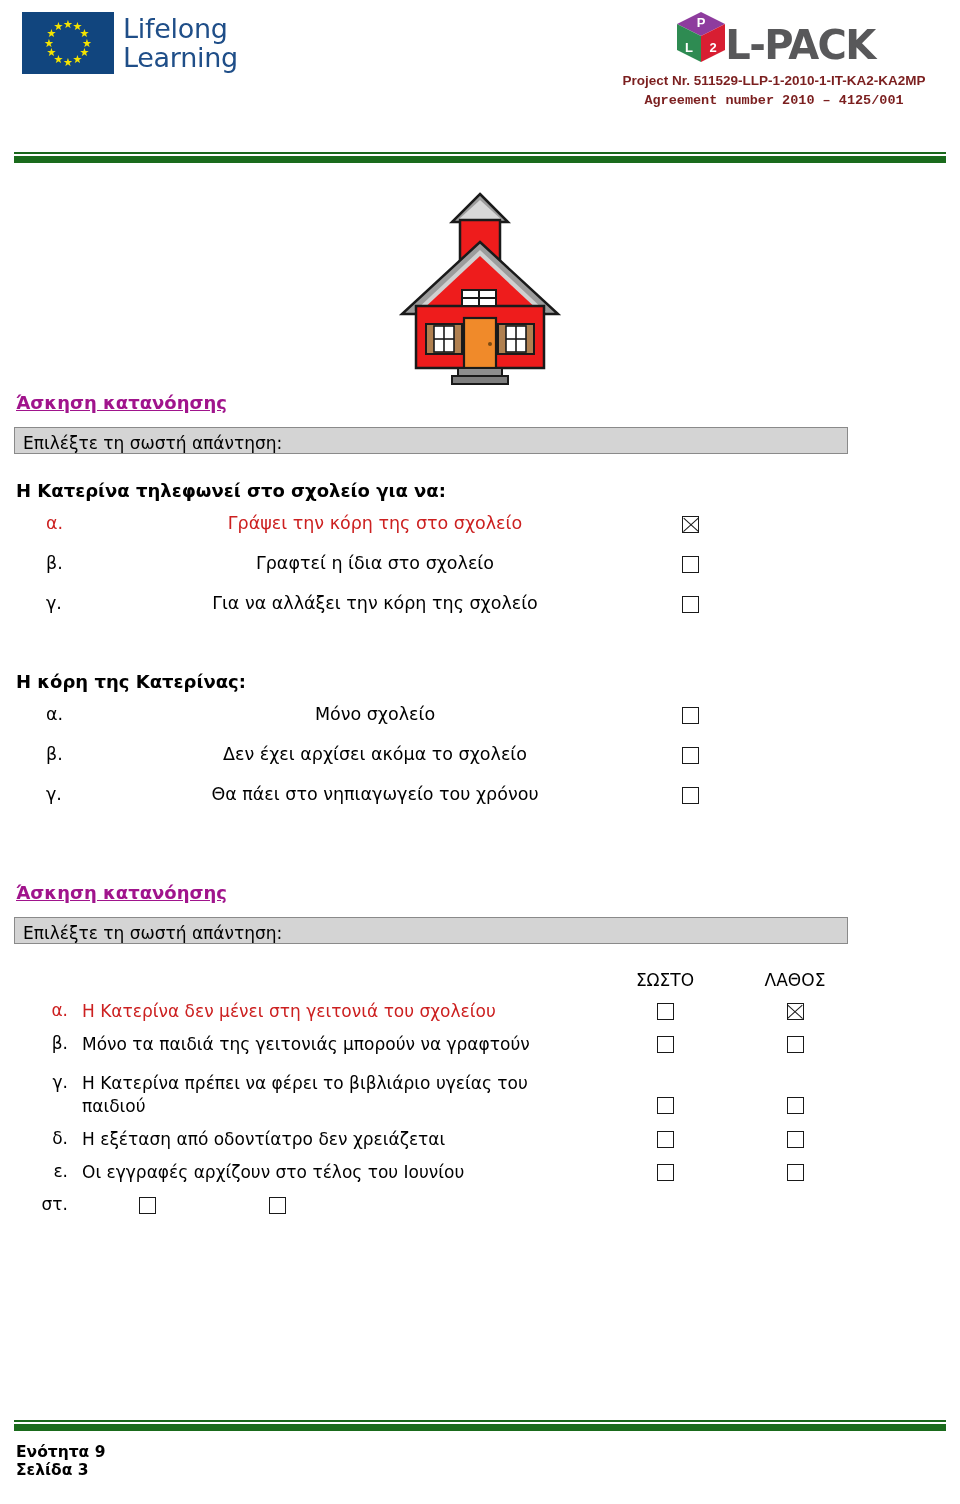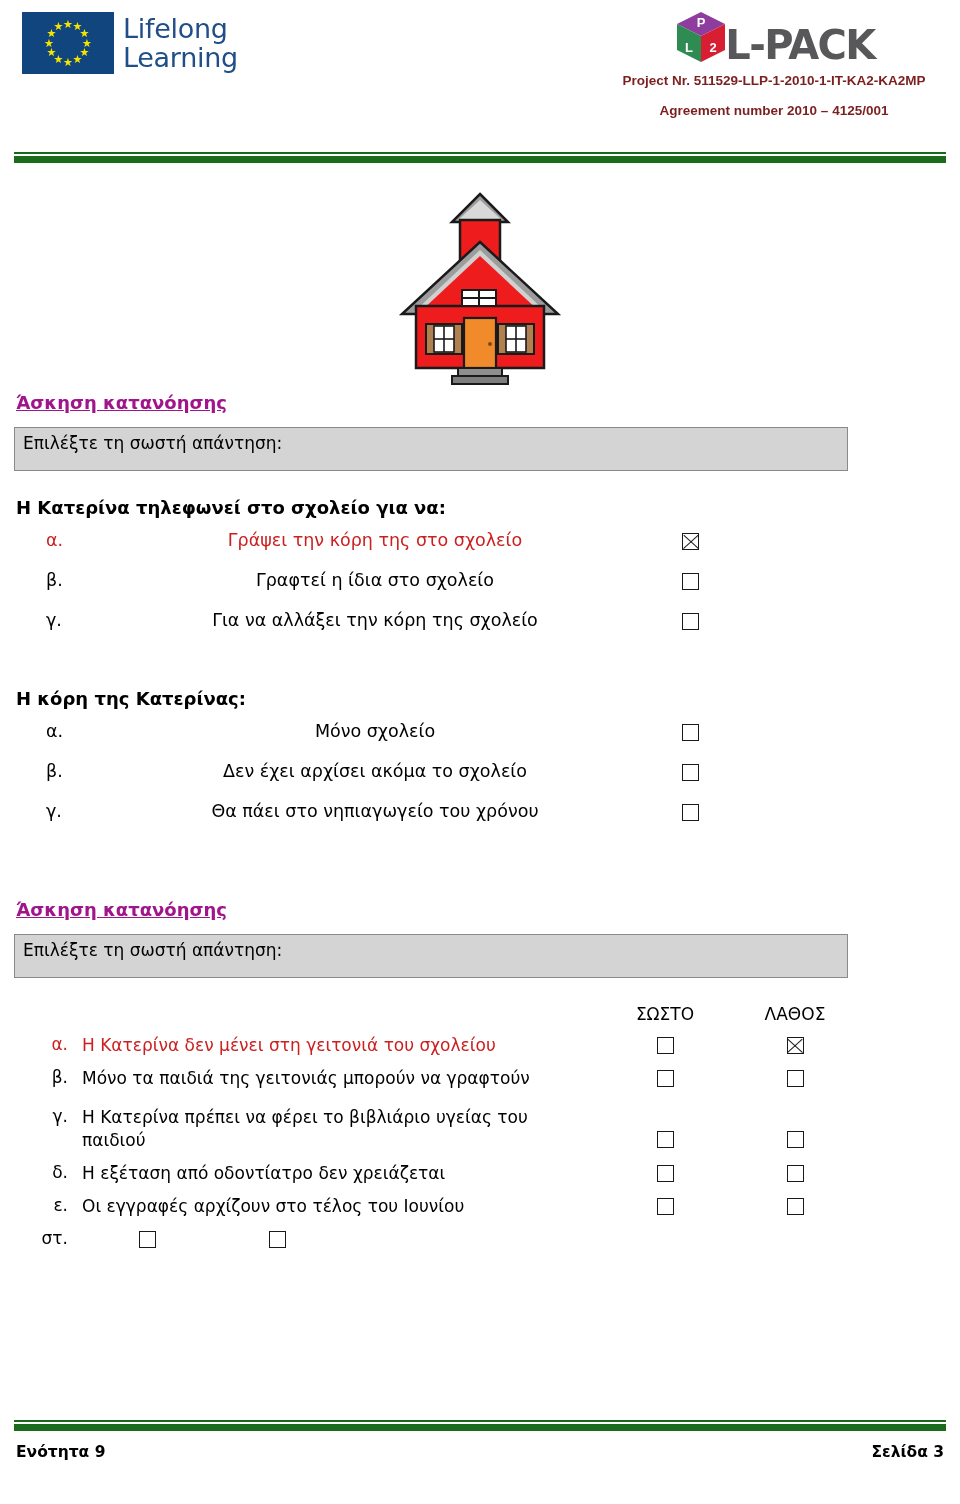--- a/index.html
+++ b/index.html
@@ -86,26 +86,25 @@
   .project-line {
     color: #7B1F1F;
     font-family: "Liberation Sans", sans-serif;
     font-size: 13.5px;
     font-weight: bold;
     line-height: 21px;
     white-space: nowrap;
   }
   .agreement-line {
     color: #7B1F1F;
-    font-family: Liberation Sans, sans-serif;
+    font-family: Liberation Mono, monospace;
     font-size: 13.5px;
     font-weight: bold;
     line-height: 20px;
     white-space: nowrap;
-    margin-top: 10px;
   }
 
   .rule-green {
     position: absolute;
     left: 14px;
     right: 14px;
   }
   .rule-green .thin {
     height: 2px;
     background: #19671B;
@@ -145,21 +144,21 @@
     font-weight: bold;
     text-decoration: underline;
     margin: 0 0 0 16px;
     display: inline-block;
   }
 
   .instr-bar {
     margin: 14px 12px 0 14px;
     border: 1px solid #8a8a8a;
     background: #D4D4D4;
-    padding: 5px 0 17px 8px;
+    padding: 5px 0 0 8px;
     font-size: 17px;
     color: #000;
   }
 
   .question-stem {
     margin: 26px 0 0 16px;
     font-size: 18px;
     font-weight: bold;
   }
 
@@ -266,20 +265,21 @@
   }
   .footer {
     position: absolute;
     left: 16px;
     right: 16px;
     top: 1443px;
     display: flex;
     justify-content: space-between;
     font-size: 15.5px;
     font-weight: bold;
+    flex-direction: column;
   }
 </style>
 </head>
 <body>
 
 <div class="header">
 
   <div class="eu-logo">
     <div class="eu-flag" id="eu-flag">
         <span class="eu-star" style="left: 40.5px; top: 6.5px;">★</span>

